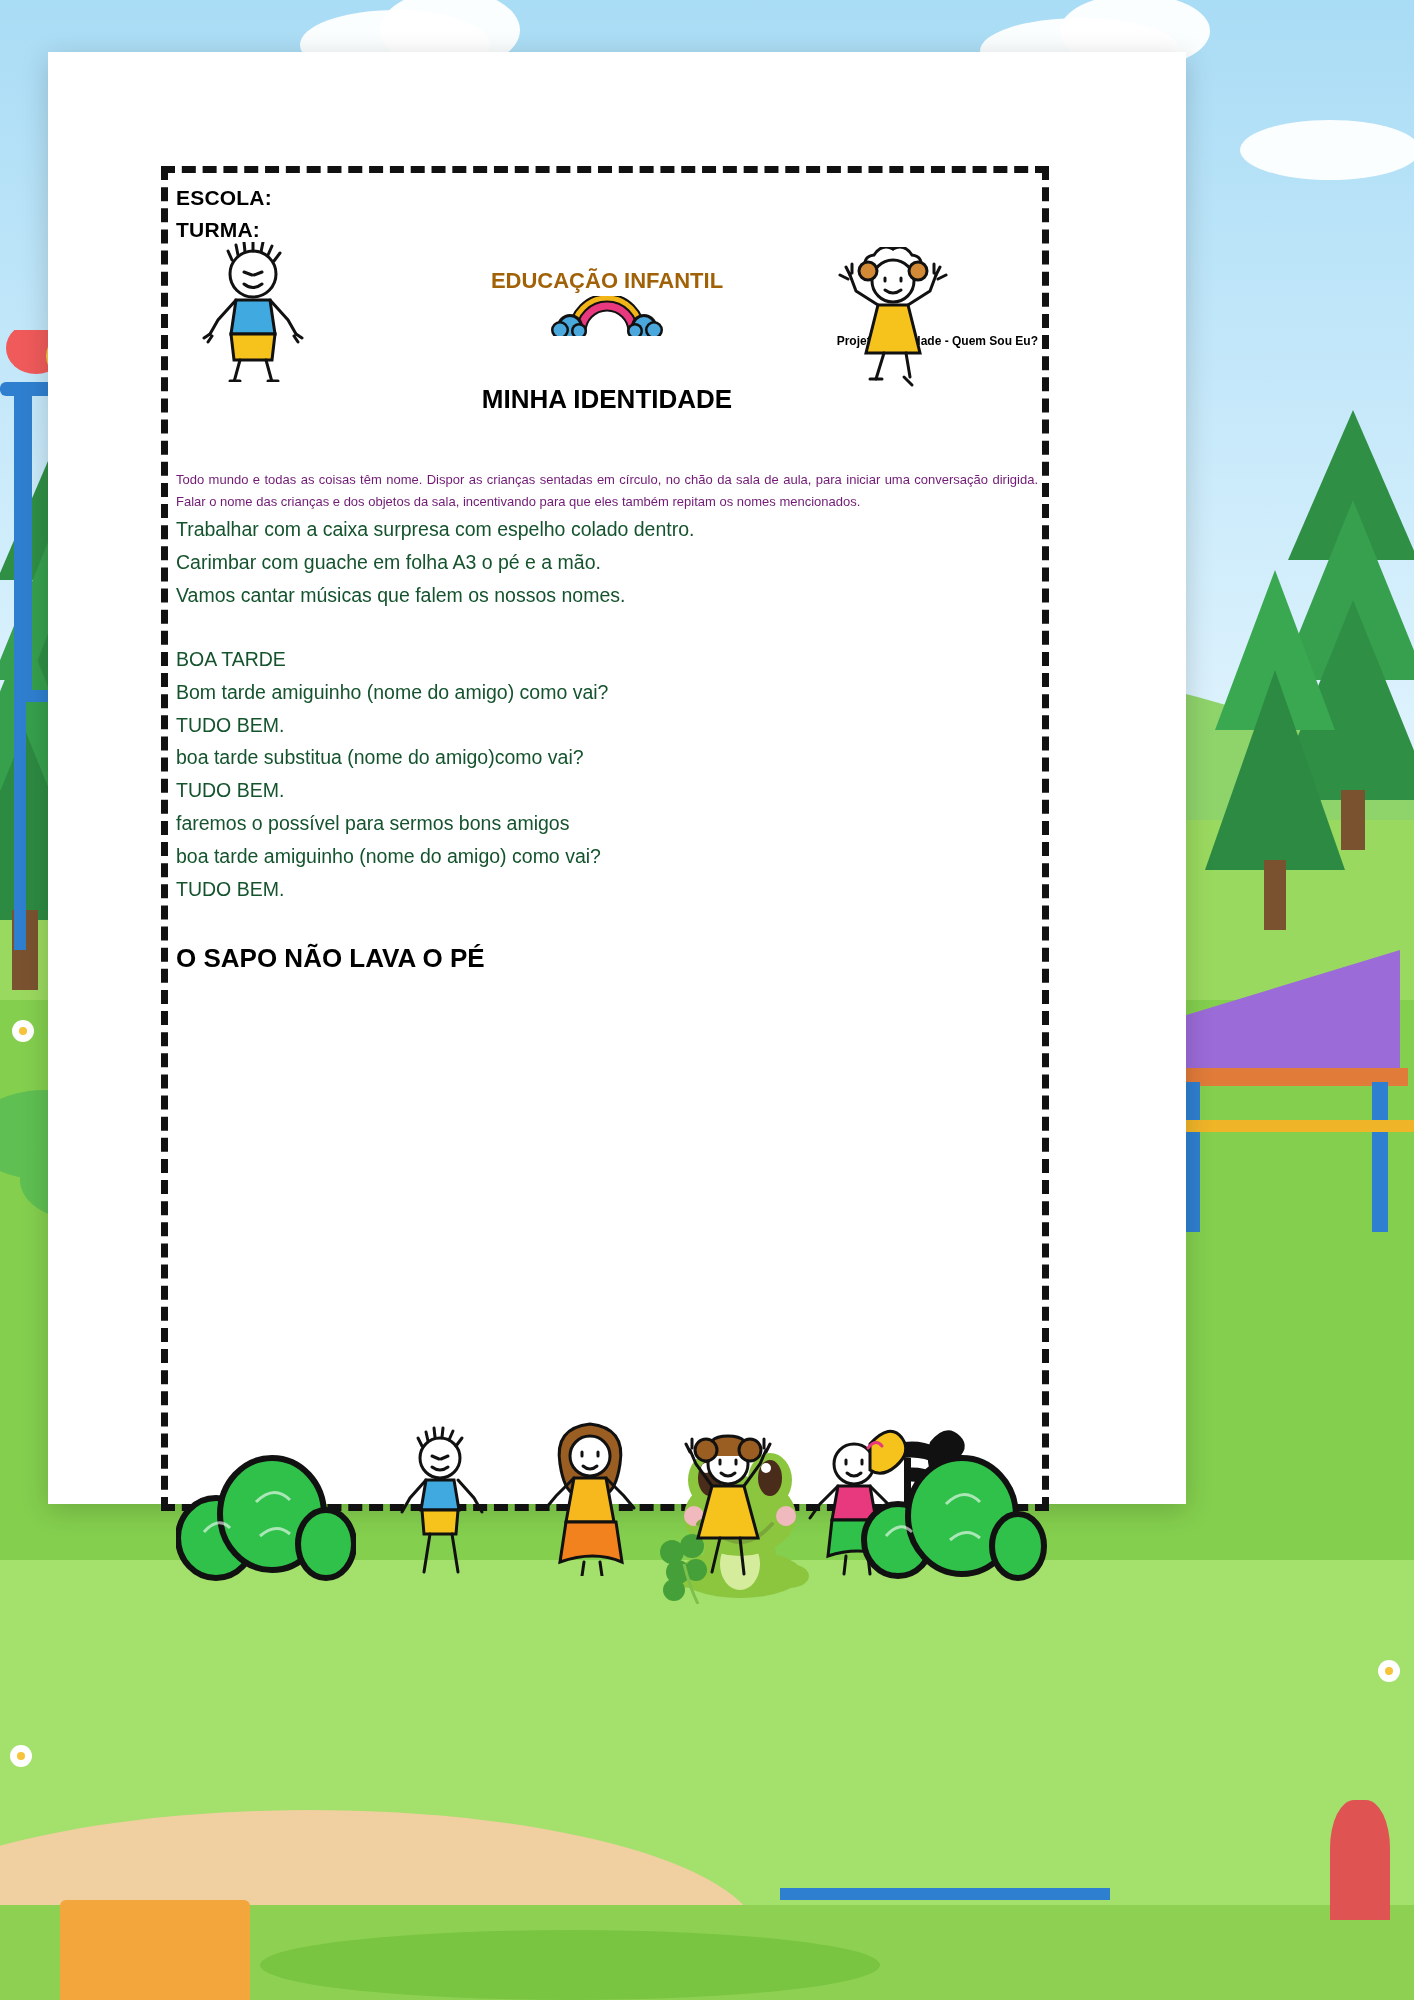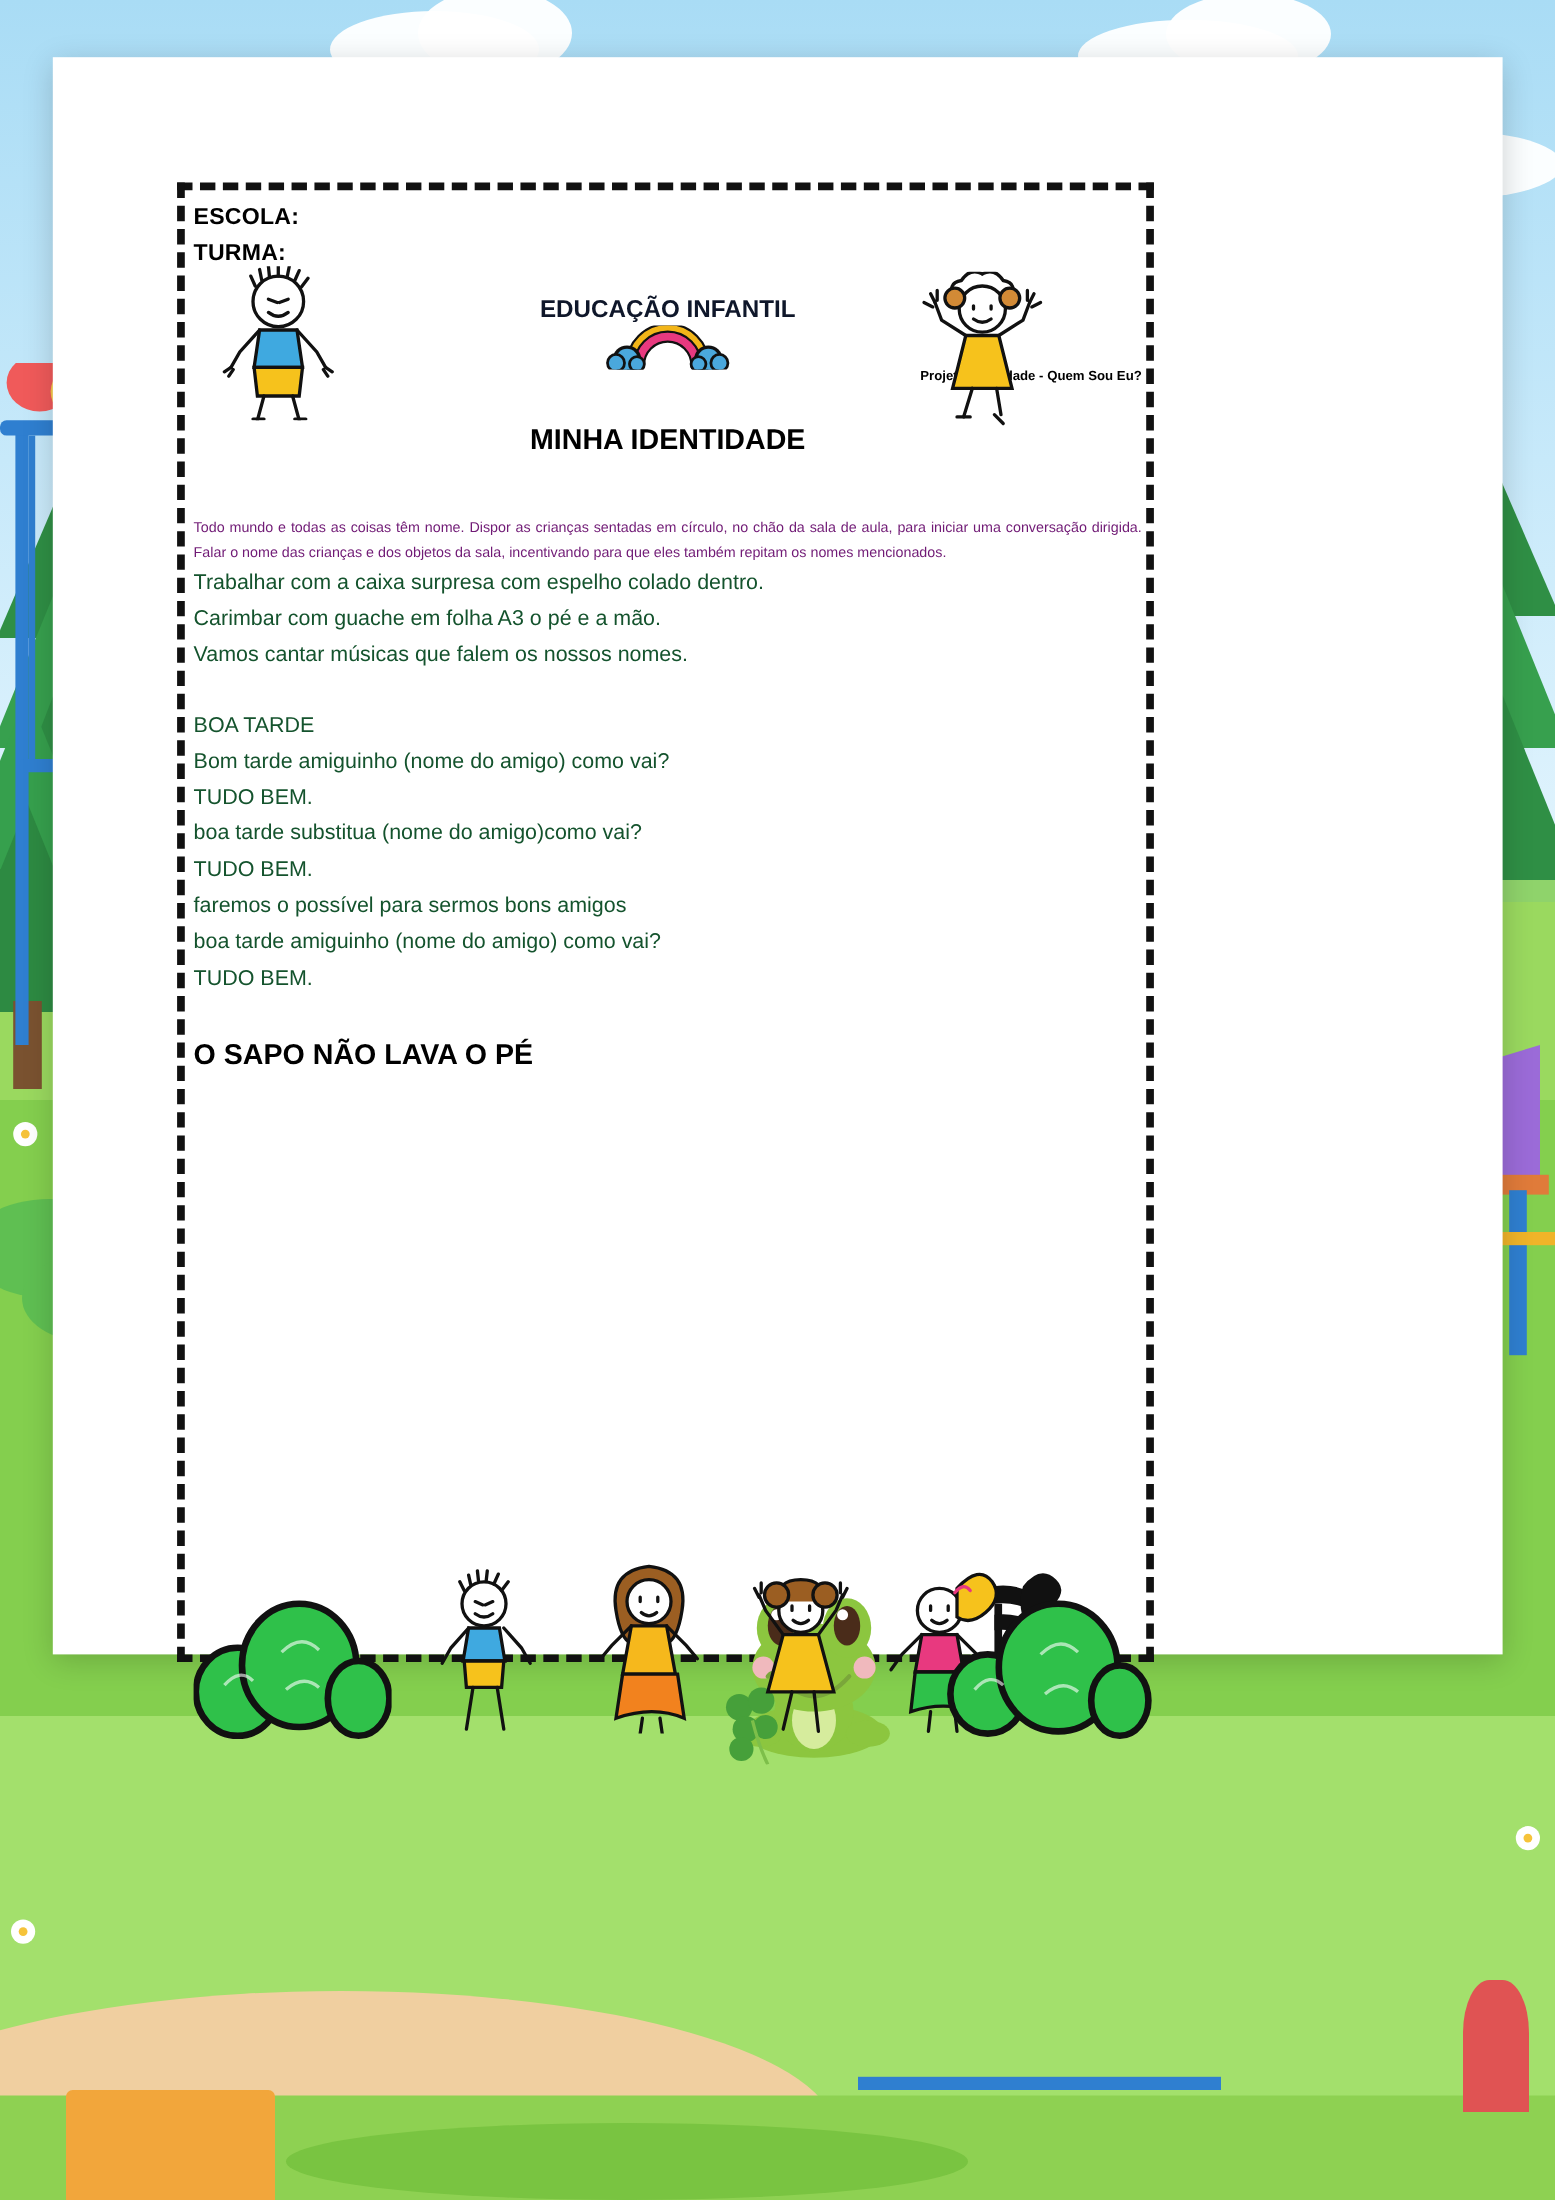--- a/index.html
+++ b/index.html
@@ -20,32 +20,32 @@
   .grass-bot{position:absolute;left:0;top:1560px;width:1414px;height:440px;background:#a3e06c;}
   .path{position:absolute;left:-140px;top:1810px;width:900px;height:260px;
         background:#f0cfa0;border-radius:50%;}
   .meadow-strip{position:absolute;left:0;top:1905px;width:1414px;height:95px;background:#8ed152;}
   .bush-bg{position:absolute;background:#5fbf52;border-radius:50%;}
   .flowerb{position:absolute;width:22px;height:22px;border-radius:50%;background:#fff;}
   .flowerb:after{content:"";position:absolute;left:7px;top:7px;width:8px;height:8px;border-radius:50%;background:#f6c33a;}
 
   
   .sheet{
-    position:absolute;left:48px;top:52px;width:1318px;height:1452px;
+    position:absolute;left:48px;top:52px;width:1138px;height:1452px;
     background:#ffffff;box-shadow:0 6px 26px rgba(0,0,0,.18);
   }
   .dashed-frame{
     position:absolute;left:113px;top:114px;width:888px;height:1345px;
     border:7px dashed #111;
     box-sizing:border-box;
   }
   .content{position:absolute;left:128px;top:130px;width:862px;}
 
   .hdr-line{font-size:21px;font-weight:bold;color:#000;line-height:1.52;letter-spacing:.2px;}
-  .edu-title{font-size:22px;font-weight:bold;color:#0f172a;text-align:center;margin-top:22px;}
+  .edu-title{font-size:22px;font-weight:bold;color:#a16207;text-align:center;margin-top:22px;}
   .rainbow-wrap{display:flex;justify-content:center;margin-top:2px;height:36px;}
   .proj-title{font-size:12px;font-weight:bold;text-align:right;margin-top:2px;}
   .main-title{font-size:26px;font-weight:bold;text-align:center;margin-top:36px;}
 
   .body-text{font-size:13px;line-height:1.69;color:#701a75;margin-top:54px;text-align:justify;}
   .plain-line{font-size:19.5px;line-height:1.69;color:#14532d;}
   .blank-line{height:31px;}
 
   .sapo-title{font-size:26px;font-weight:bold;text-align:left;margin-top:37px;}
   .lyrics{margin-top:34px;}

